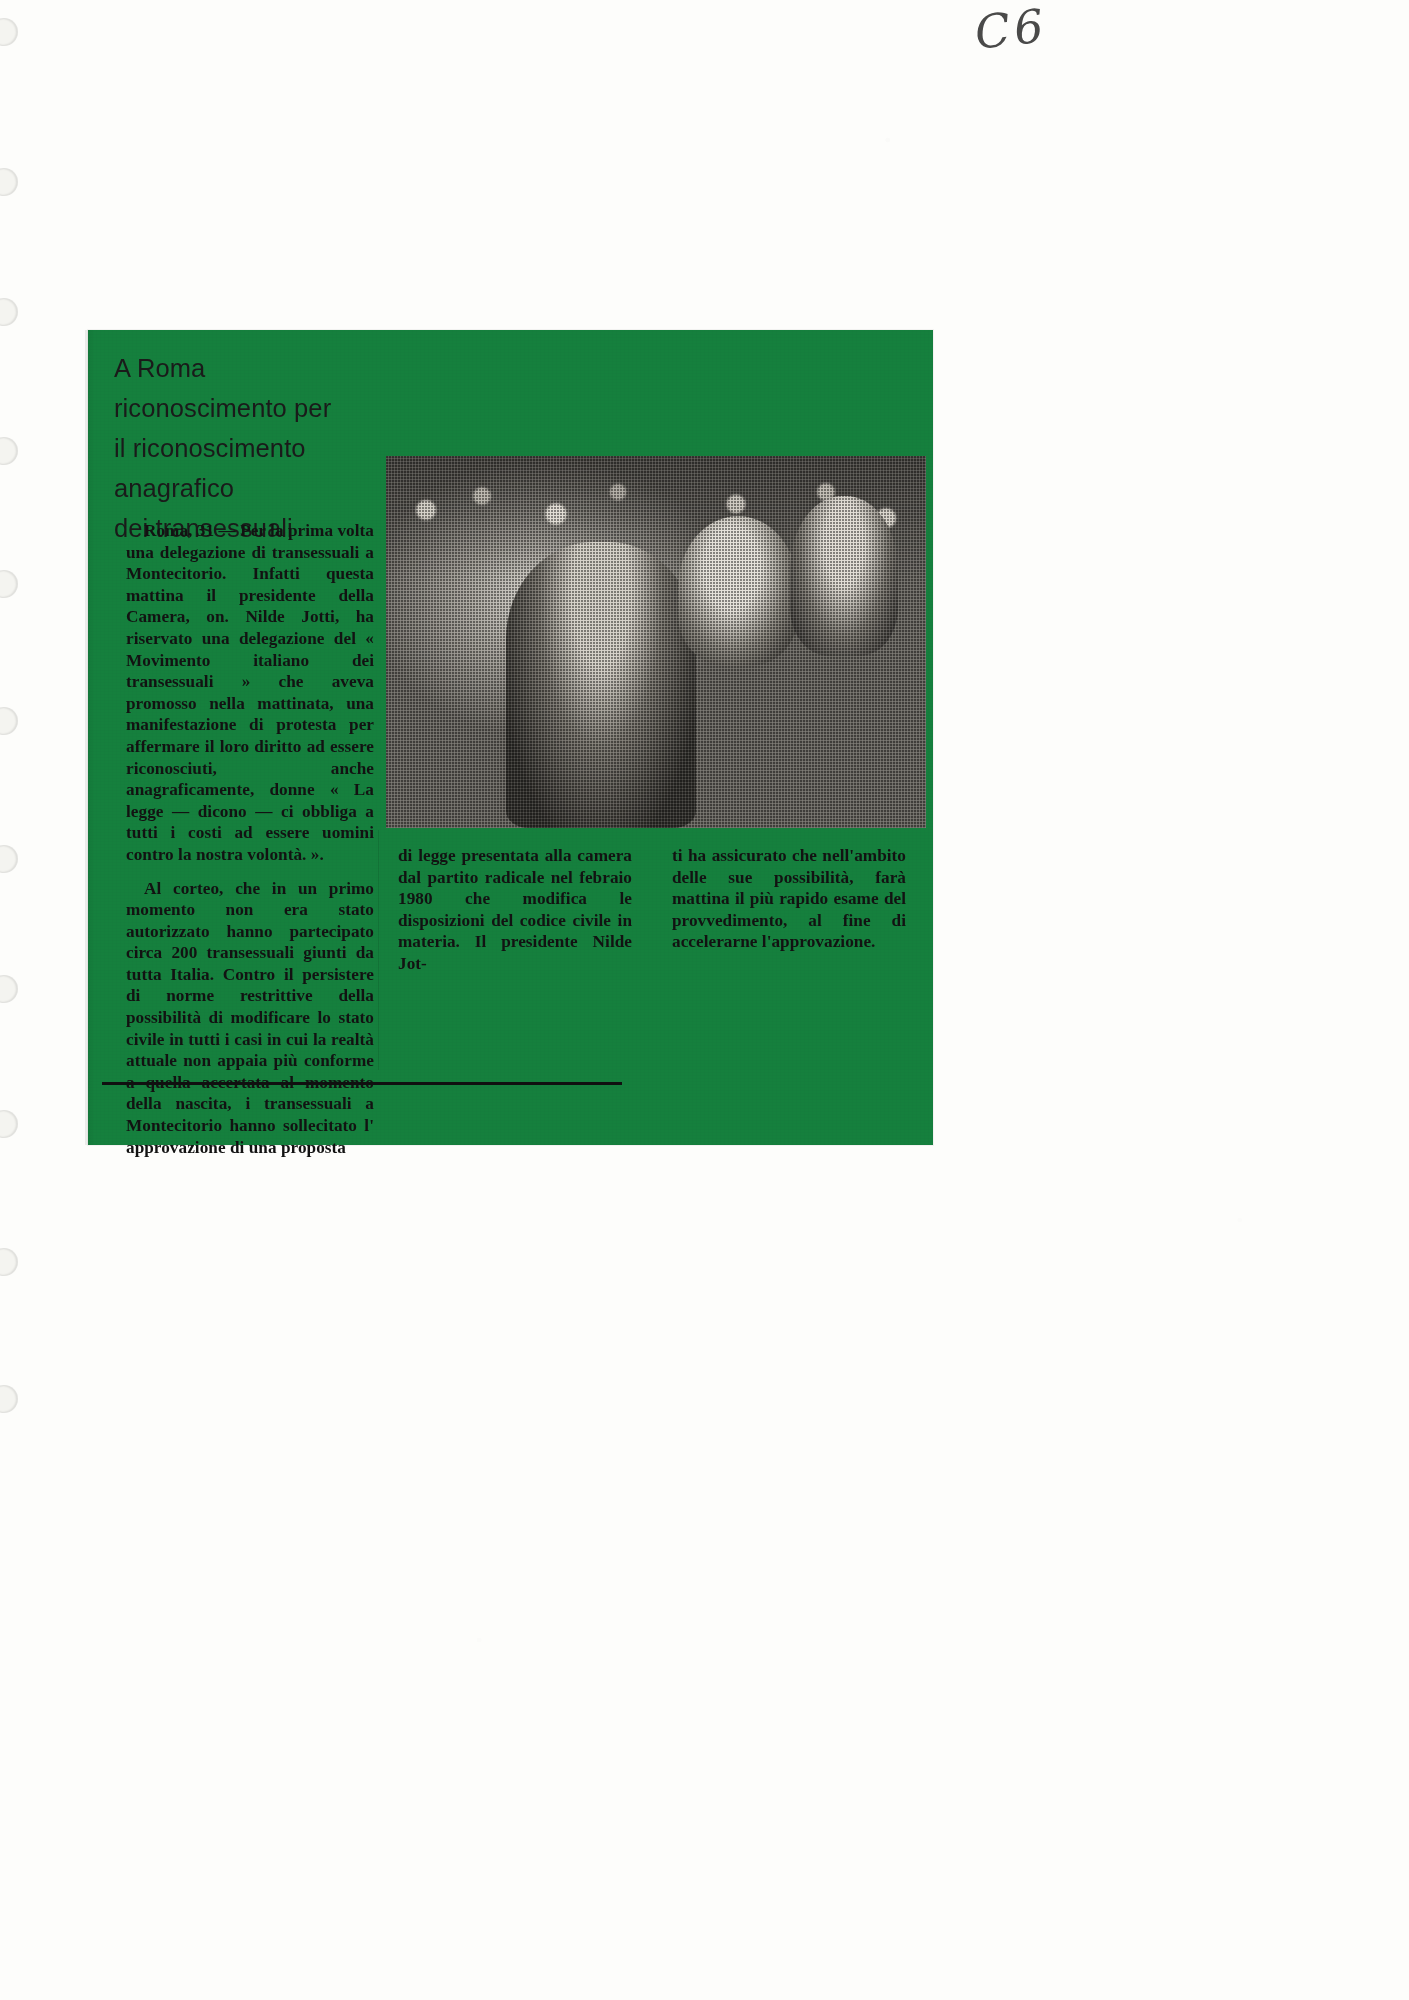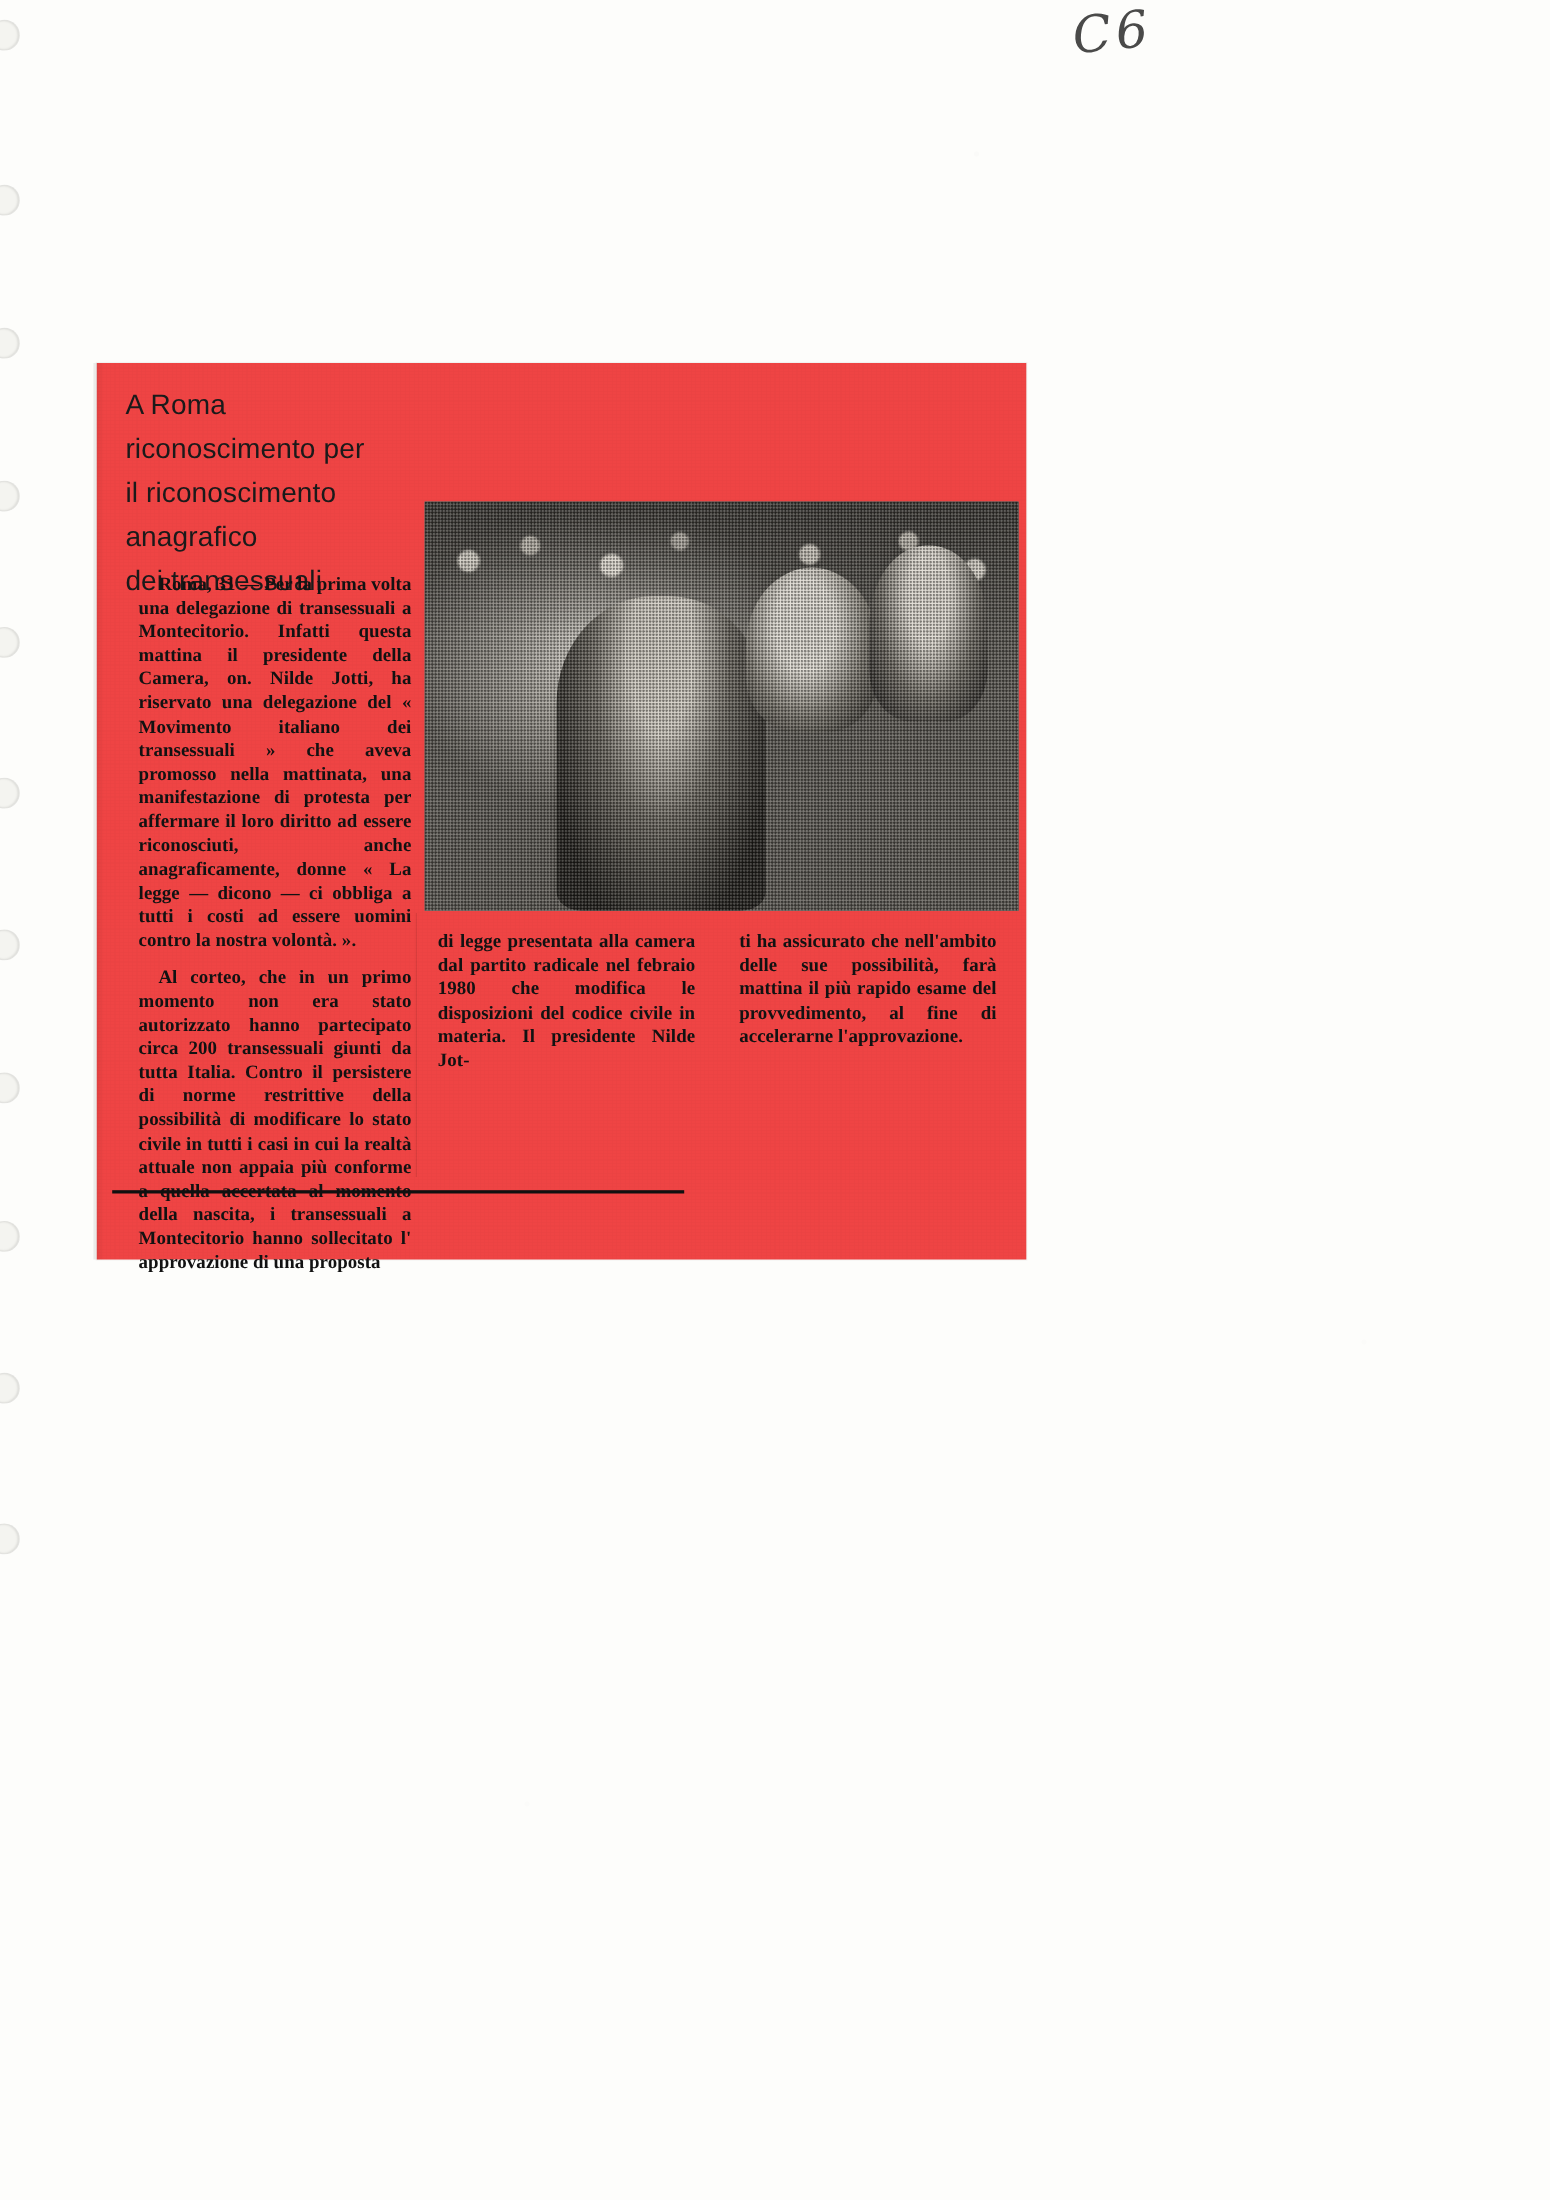--- a/index.html
+++ b/index.html
@@ -60,21 +60,21 @@
     opacity: .85;
   }
 
   
   #clipping {
     position: absolute;
     left: 88px;
     top: 330px;
     width: 845px;
     height: 815px;
-    background: #ef4444;
+    background: #15803d;
     box-shadow: 0 0 0 1px rgba(0,0,0,.045);
   }
   #clipping::before {
     
     content: "";
     position: absolute;
     inset: 0;
     pointer-events: none;
     background:
       repeating-linear-gradient(0deg, rgba(0,0,0,.012) 0 1px, transparent 1px 3px),

